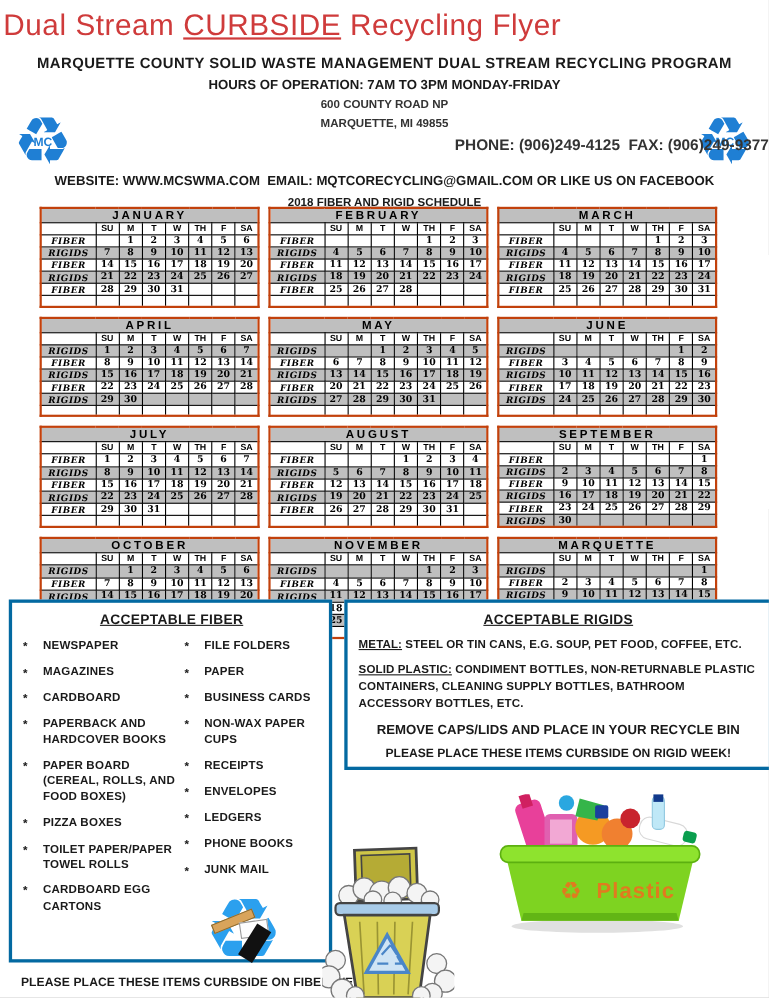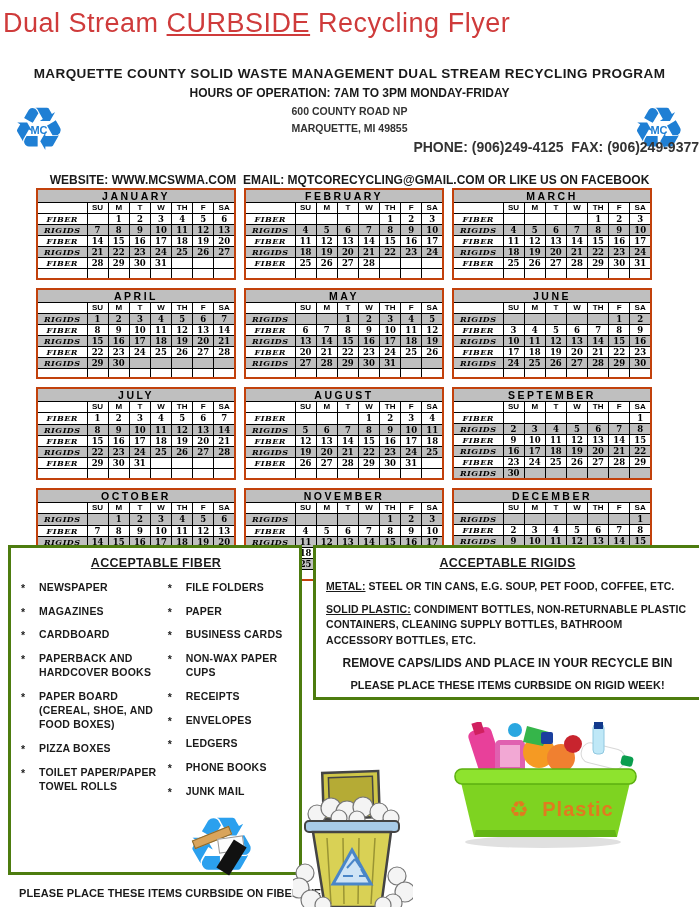--- a/index.html
+++ b/index.html
@@ -4,21 +4,21 @@
 <style>
   * { margin:0; padding:0; box-sizing:border-box; }
   body { background:#888; font-family:"Liberation Sans", sans-serif; }
   .page { position:relative; width:699px; height:907px; background:#ffffff; margin:0 auto; overflow:hidden; }
 
   
   .flyer-title { position:absolute; top:8px; left:3px; font-size:27px; font-weight:normal; color:#cf3b3b; letter-spacing:0.5px; }
   .flyer-title .us { text-decoration:underline; }
 
   
-  .hdr { position:absolute; top:66px; left:0; width:699px; text-align:center; color:#1a1a1a; }
+  .hdr { position:absolute; top:50px; left:0; width:699px; text-align:center; color:#1a1a1a; }
   .hdr .l1 { font-size:13.5px; font-weight:bold; letter-spacing:0.4px; }
   .hdr .l2 { font-size:12px; font-weight:bold; margin-top:5px; }
   .hdr .l3, .hdr .l4 { font-size:10.5px; font-weight:bold; margin-top:5px; color:#333; }
   .hdr .l5 { font-size:14px; font-weight:bold; margin-top:5px; color:#333;text-align:right; }
   .hdr .l6 { font-size:12px; font-weight:bold; margin-top:18px; }
   .hdr .l7 { font-size:10.5px; font-weight:bold; margin-top:7px; text-decoration:underline; }
 
   .mc-logo { position:absolute; width:62px; height:62px; top:98px; }
   .mc-logo.left { left:8px; } .mc-logo.right { left:628px; }
   .mc-logo .glyph { font-family:"DejaVu Sans", sans-serif; font-size:60px; line-height:62px; color:#1f7fd4; display:block; text-align:center; }
@@ -30,21 +30,21 @@
   .month col.c-label { width:50px; }
   .month td { border:1px solid #000; padding:0; text-align:center; height:10px; line-height:10px; font-size:8px; overflow:hidden; white-space:nowrap; }
   .month td.mname { background:#bfbfbf; font-weight:bold; font-size:10.5px; height:12px; line-height:12px; letter-spacing:2.5px; }
   .month tr.dhr td { font-weight:bold; background:#fff; font-size:8px; }
   .month td.lab { font-family:"DejaVu Serif", serif; font-weight:bold; font-style:italic; letter-spacing:0.5px; }
   .month td.num { font-family:"DejaVu Serif", serif; font-weight:bold; font-size:8.5px; }
   .month tr.rigids td { background:#bfbfbf; }
   .month tr.fiber td, .month tr.blank td { background:#fff; }
 
   
-  .box { position:absolute; border:3px solid #4d7c0f; background:#fff; color:#1a1a1a; }
+  .box { position:absolute; border:3px solid #0369a1; background:#fff; color:#1a1a1a; }
   .box-title { text-align:center; font-size:12.5px; font-weight:bold; text-decoration:underline; letter-spacing:0.3px; }
 
   .fiber-box { left:8px; top:545px; width:294px; height:330px; padding:8px 6px 8px 8px; display:flex; flex-direction:column; }
   .fiber-cols { display:flex; margin-top:10px; flex:1; }
   .fiber-col { list-style:none; }
   .fiber-col.c1 { width:152px; }
   .fiber-col.c2 { width:132px; }
   .fiber-col li { position:relative; padding-left:20px; font-size:10.5px; font-weight:bold; line-height:1.35; margin-bottom:9.5px; letter-spacing:0.2px; }
   .fiber-col li::before { content:"*"; position:absolute; left:2px; top:1px; }
   .fiber-note { font-size:11px; font-weight:bold; letter-spacing:0.1px; white-space:nowrap; }
@@ -1057,21 +1057,21 @@
           <col>
           <col>
           <col>
           <col>
           <col>
           <col>
           <col>
         </colgroup>
         <tbody>
           <tr>
-            <td class="mname" colspan="8">DECEMBER</td>
+            <td class="mname" colspan="8">MARQUETTE</td>
           </tr>
           <tr class="dhr">
             <td class="lab"></td>
             <td>SU</td>
             <td>M</td>
             <td>T</td>
             <td>W</td>
             <td>TH</td>
             <td>F</td>
             <td>SA</td>
@@ -1141,23 +1141,24 @@
     </div>
 
   <div class="box fiber-box">
     <div class="box-title">ACCEPTABLE FIBER</div>
     <div class="fiber-cols">
       <ul class="fiber-col c1">
           <li>NEWSPAPER</li>
           <li>MAGAZINES</li>
           <li>CARDBOARD</li>
           <li>PAPERBACK AND HARDCOVER BOOKS</li>
-          <li>PAPER BOARD (CEREAL, SHOE, AND FOOD BOXES)</li>
+          <li>PAPER BOARD (CEREAL, ROLLS, AND FOOD BOXES)</li>
           <li>PIZZA BOXES</li>
           <li>TOILET PAPER/PAPER TOWEL ROLLS</li>
+          <li>CARDBOARD EGG CARTONS</li>
         </ul>
       <ul class="fiber-col c2">
       <li>FILE FOLDERS</li>
           <li>PAPER</li>
           <li>BUSINESS CARDS</li>
           <li>NON-WAX PAPER CUPS</li>
           <li>RECEIPTS</li>
           <li>ENVELOPES</li>
           <li>LEDGERS</li>
           <li>PHONE BOOKS</li>

